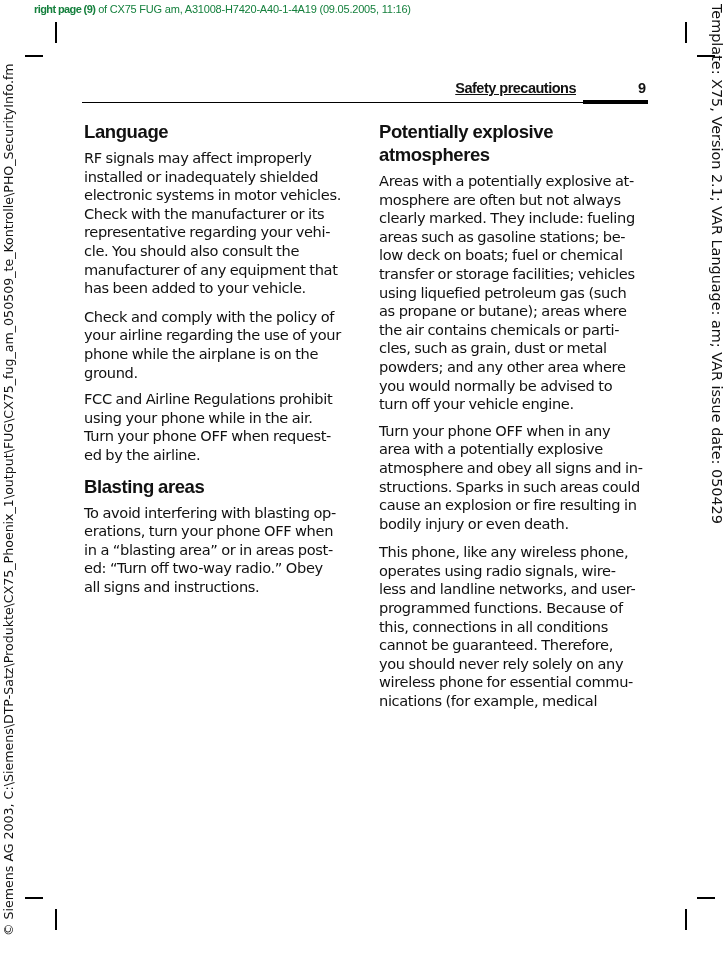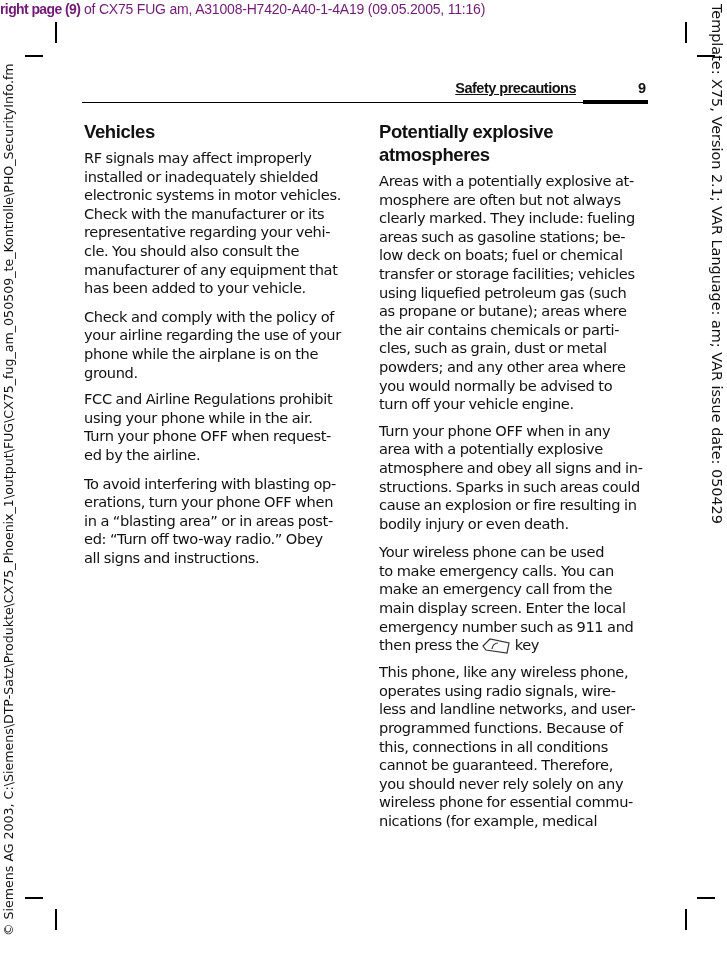--- a/index.html
+++ b/index.html
@@ -13,25 +13,26 @@
       position: relative;
       overflow: hidden;
       color: #111111;
       font-family: "DejaVu Sans", sans-serif;
     }
     .top-info {
       position: absolute;
       left: 0;
       top: 0;
       font-family: "Liberation Sans", sans-serif;
-      font-size: 14px;
+      font-size: 11px;
       line-height: 18px;
       white-space: nowrap;
-      color: #701a75;
+      color: #15803d;
       letter-spacing: -0.2px;
+      padding-left: 34px;
     }
     .top-info b {
       font-weight: bold;
       letter-spacing: -0.6px;
     }
     .crop {
       position: absolute;
       background: #000;
     }
     .side-left {
@@ -164,41 +165,42 @@
 
 <div class="running-head">
   <span class="section">Safety precautions</span>
   <span class="pageno">9</span>
   <div class="rule"></div>
   <div class="rule-thick"></div>
 </div>
 
 <div class="column col-left">
   <div class="sec">
-    <h2>Vehicles</h2>
+    <h2>Language</h2>
     <p>RF signals may affect improperly
 installed or inadequately shielded
 electronic systems in motor vehicles.
 Check with the manufacturer or its
 representative regarding your vehi-
 cle. You should also consult the
 manufacturer of any equipment that
 has been added to your vehicle.</p>
   </div>
   <div class="sec">
     <p>Check and comply with the policy of
 your airline regarding the use of your
 phone while the airplane is on the
 ground.</p>
     <p>FCC and Airline Regulations prohibit
 using your phone while in the air.
 Turn your phone OFF when request-
 ed by the airline.</p>
   </div>
   <div class="sec">
+    <h2>Blasting areas</h2>
     <p>To avoid interfering with blasting op-
 erations, turn your phone OFF when
 in a “blasting area” or in areas post-
 ed: “Turn off two-way radio.” Obey
 all signs and instructions.</p>
   </div>
 </div>
 
 <div class="column col-right">
   <div class="sec">
@@ -218,29 +220,20 @@
 you would normally be advised to
 turn off your vehicle engine.</p>
     <p>Turn your phone OFF when in any
 area with a potentially explosive
 atmosphere and obey all signs and in-
 structions. Sparks in such areas could
 cause an explosion or fire resulting in
 bodily injury or even death.</p>
   </div>
   <div class="sec">
-    <p><span>Your wireless phone can be used
-to make emergency calls. You can
-make an emergency call from the
-main display screen. Enter the local
-emergency number such as 911 and
-then press the</span><svg class="keyicon" viewBox="0 0 30 18">
-          <path d="M2 9 L9 2 L28 6 L26 16 L5 13 Z" fill="none" stroke="#333" stroke-width="1.2"></path>
-          <path d="M11 12 Q12 6 17 6" fill="none" stroke="#333" stroke-width="1.2"></path>
-        </svg><span>key</span></p>
     <p>This phone, like any wireless phone,
 operates using radio signals, wire-
 less and landline networks, and user-
 programmed functions. Because of
 this, connections in all conditions
 cannot be guaranteed. Therefore,
 you should never rely solely on any
 wireless phone for essential commu-
 nications (for example, medical</p>
   </div>

